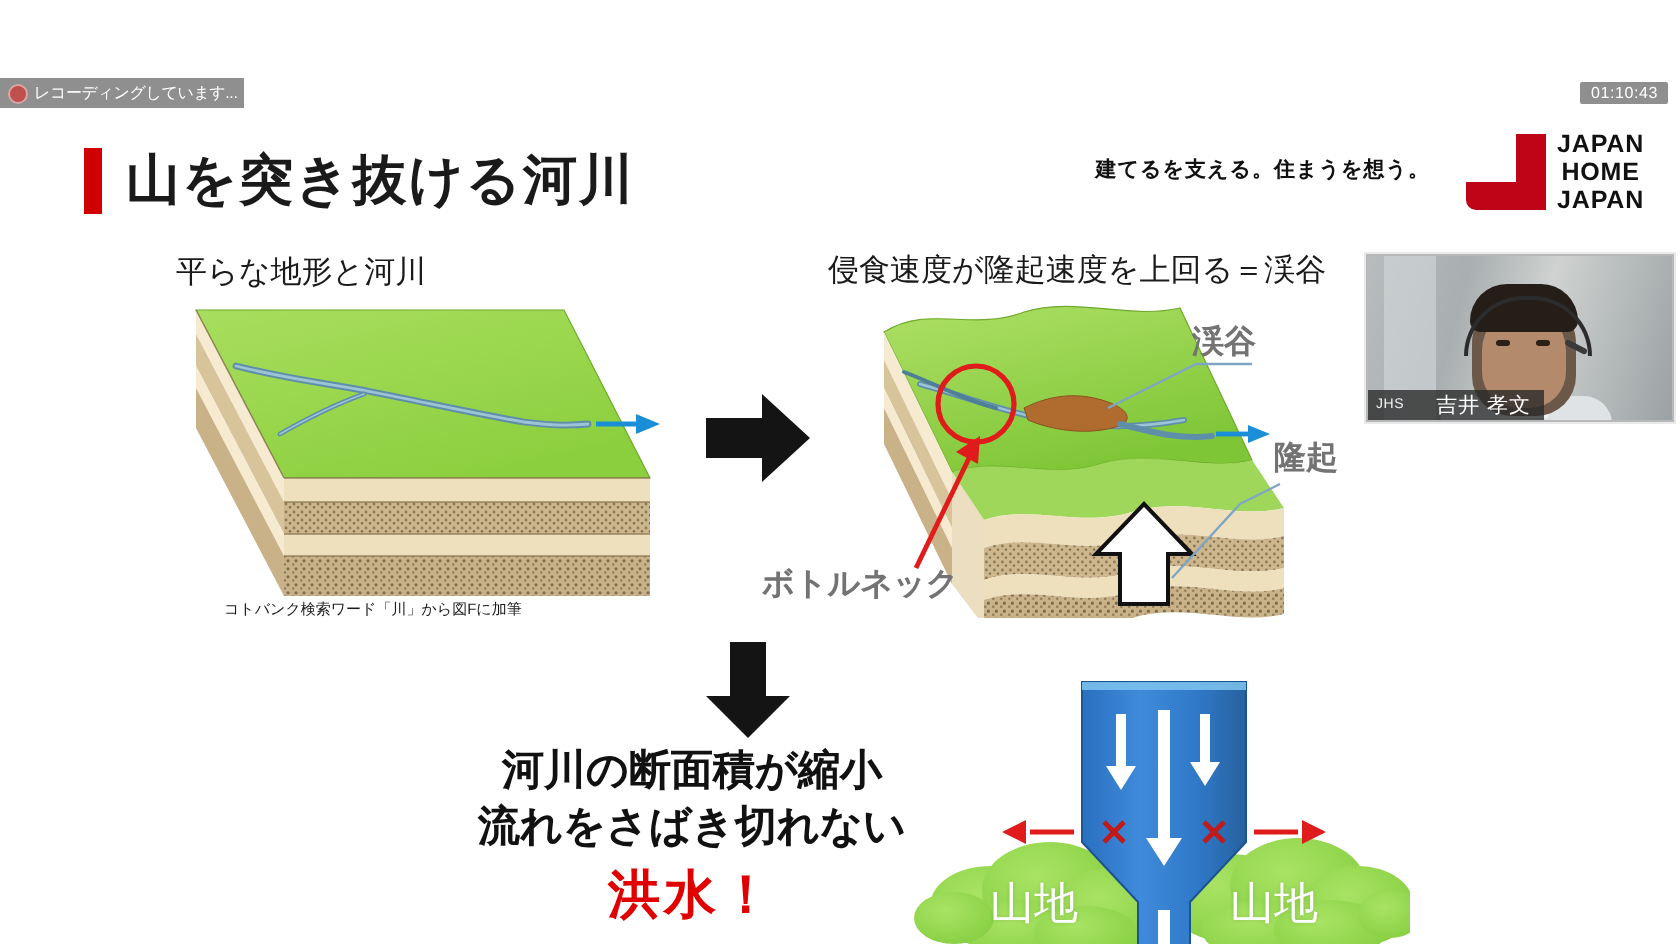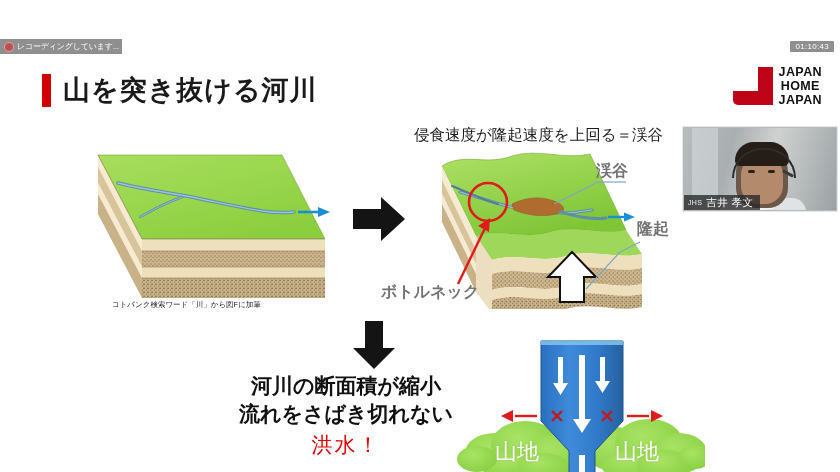--- a/index.html
+++ b/index.html
@@ -57,21 +57,21 @@
   .v-hair{position:absolute;left:51px;top:14px;width:54px;height:24px;border-radius:27px 27px 8px 8px;background:#241d18;}
   .v-eye{position:absolute;top:42px;width:7px;height:3px;border-radius:2px;background:#2a2018;}
   .v-eye.l{left:64px;} .v-eye.r{left:84px;}
   .v-body{position:absolute;left:36px;top:70px;width:86px;height:20px;border-radius:14px 14px 0 0;background:#dfe3e6;}
   .v-collar{position:absolute;left:66px;top:70px;width:24px;height:12px;background:#f2f4f5;transform:skewY(-6deg);}
   .v-mic{position:absolute;left:98px;top:44px;width:12px;height:3px;border-radius:2px;background:#3a3a3a;transform:rotate(28deg);}
   .v-band{position:absolute;left:48px;top:20px;width:60px;height:28px;border:2px solid #2c2c2c;border-bottom:none;border-radius:30px 30px 0 0;}
   .v-name{
     position:absolute;left:0;bottom:0;height:15px;
     background:rgba(40,40,40,.78);color:#fff;
-    display:flex;align-items:center;gap:4px;padding:0 6px 0 4px;
+    display:flex;align-items:center;gap:16px;padding:0 6px 0 4px;
   }
   .v-name .jhs{font-size:7px;opacity:.92;letter-spacing:.3px;}
   .v-name .nm{font-size:10.5px;letter-spacing:.5px;}
 
   
   .cap{position:absolute;font-size:15.5px;color:#1a1a1a;white-space:nowrap;}
   .cap-left{left:88px;top:87px;}
   .cap-right{left:414px;top:86px;text-align:right;}
 
   
@@ -85,21 +85,21 @@
   .anno-bottleneck{left:381px;top:243px;font-size:16px;}
   .src-note{position:absolute;left:112px;top:261px;font-size:7.5px;color:#1a1a1a;white-space:nowrap;}
 
   
   .arrow-right-big{position:absolute;left:353px;top:158px;}
   .arrow-down-big{position:absolute;left:352px;top:282px;}
 
   
   .msg{position:absolute;left:226px;top:333px;text-align:center;width:240px;}
   .msg .l{font-size:21px;font-weight:bold;color:#111;line-height:1.35;white-space:nowrap;}
-  .msg .flood{font-size:21px;font-weight:normal;color:#e00000;line-height:1.3;letter-spacing:2px;margin-top:2px;}
+  .msg .flood{font-size:26px;font-weight:bold;color:#e00000;line-height:1.3;letter-spacing:2px;margin-top:2px;}
 
   
   .funnel-wrap{position:absolute;left:455px;top:288px;width:250px;height:180px;}
   .cloud-label{
     position:absolute;font-size:22px;color:#ffffff;font-weight:normal;
     text-shadow:0 0 2px rgba(0,0,0,.12);white-space:nowrap;
   }
   .cloud-label.left{left:40px;top:110px;}
   .cloud-label.right{left:160px;top:110px;}
 
@@ -125,20 +125,21 @@
     <span class="rec-dot"></span>
     <span class="rec-text">レコーディングしています...</span>
   </div>
   <div class="timer">01:10:43</div>
 
   <div class="title-row">
     <div class="title-bar"></div>
     <div class="title-text">山を突き抜ける河川</div>
   </div>
 
+  <div class="tagline">建てるを支える。住まうを想う。</div>
   <div class="logo">
     <div class="logo-mark">
       <div class="bar"></div>
         <div class="foot"></div>
     </div>
     <div class="logo-text">
       <div>JAPAN</div>
       <div>HOME</div>
       <div>JAPAN</div>
     </div>
@@ -155,20 +156,21 @@
     <div class="v-band"></div>
     <div class="v-eye l"></div>
     <div class="v-eye r"></div>
     <div class="v-mic"></div>
     <div class="v-name">
       <span class="jhs">JHS</span>
       <span class="nm">吉井 孝文</span>
     </div>
   </div>
 
+  <div class="cap cap-left">平らな地形と河川</div>
   <div class="cap cap-right">侵食速度が隆起速度を上回る＝渓谷</div>
 
   <div class="block" style="left:70px;top:108px;">
     <svg width="270" height="155" viewBox="0 0 270 155">
       <defs>
         <linearGradient id="gtopL" x1="0" y1="0" x2="0.6" y2="1">
           <stop offset="0" stop-color="#a8de5e"></stop>
             <stop offset="1" stop-color="#8ccf3e"></stop>
         </linearGradient>
         <pattern id="grit1" width="4" height="4" patternUnits="userSpaceOnUse">

